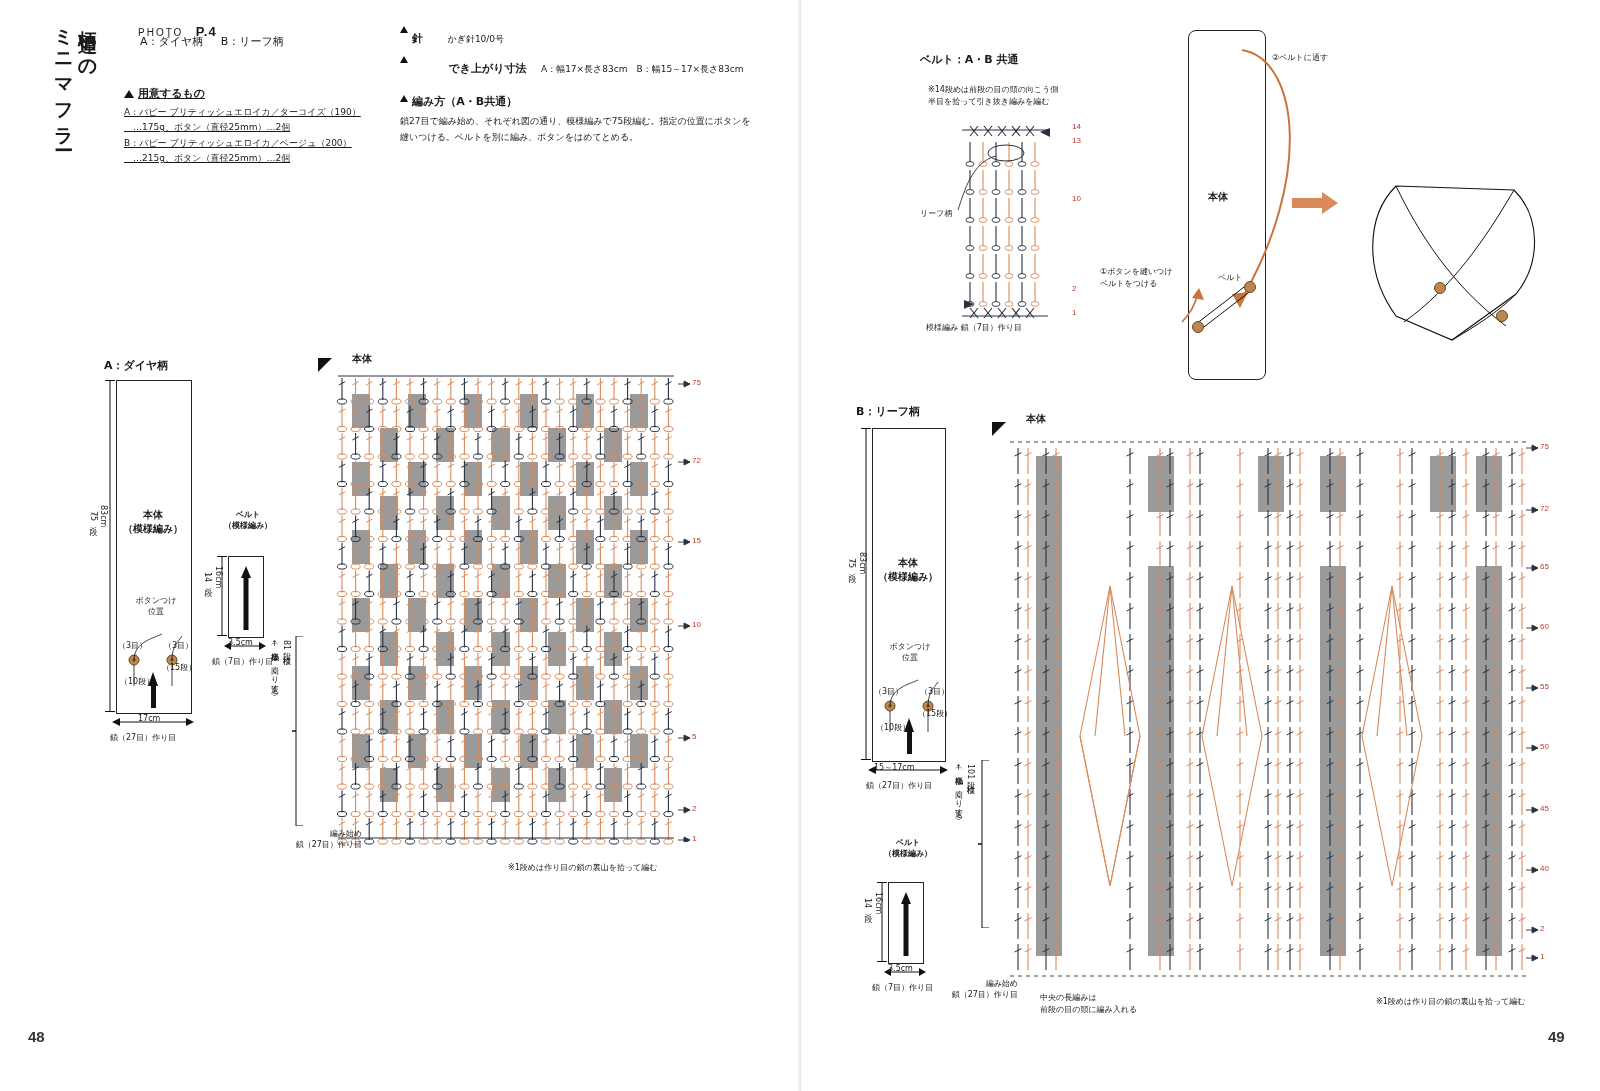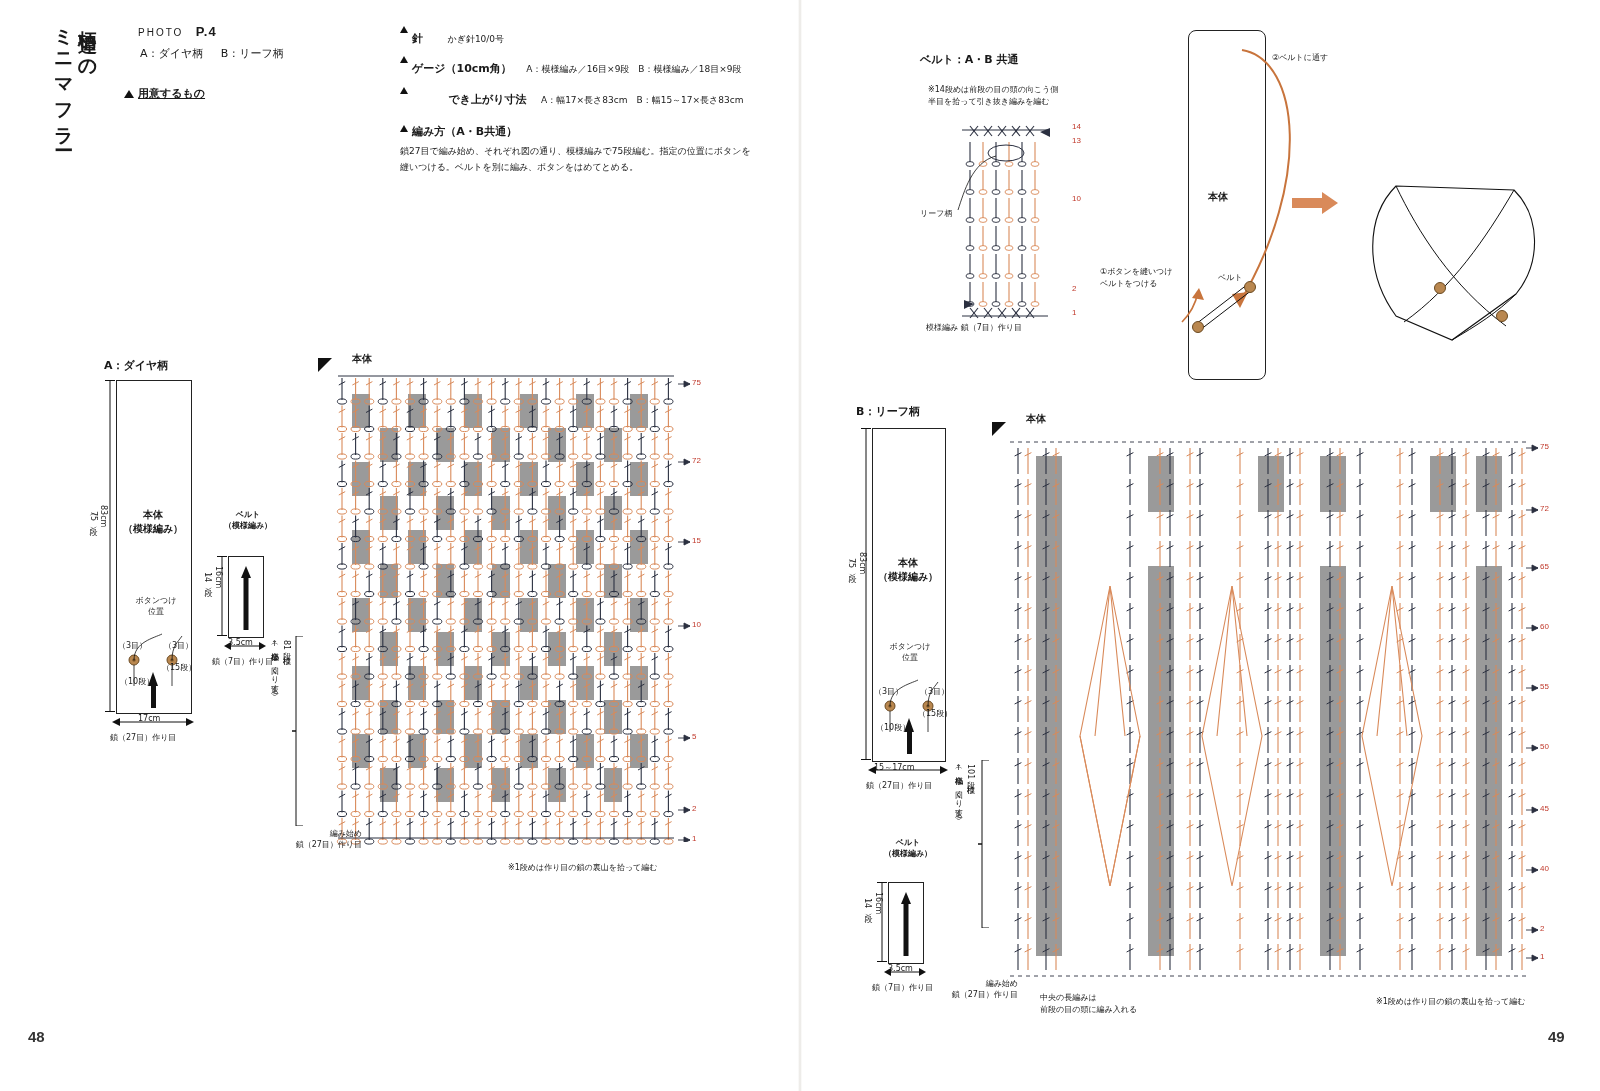--- a/index.html
+++ b/index.html
@@ -27,43 +27,44 @@
   <div class="spine"></div>
 
   <div class="abs v-title" style="left:52px;top:16px;height:200px;font-size:19px;line-height:1.25;white-space:pre;">柄違いの
 ミニマフラー</div>
 
   <div class="abs" style="left:138px;top:22px;">
     <span class="sm" style="letter-spacing:2px;">PHOTO</span>
     <span class="lg bold" style="margin-left:8px;letter-spacing:1px;">P.4</span>
   </div>
 
-  <div class="abs md jp" style="left:140px;top:45px;line-height:1.55;">
+  <div class="abs md jp" style="left:140px;top:33px;line-height:1.55;">
     <div style="display:inline-block;">A：ダイヤ柄</div>
     <div style="display:inline-block;margin-left:14px;">B：リーフ柄</div>
   </div>
 
   <div class="abs" style="left:124px;top:86px;width:260px;text-decoration:underline;">
     <div style="display:flex;align-items:center;">
       <span class="abs" style="left:0;width:0;height:0;border-left:5px solid transparent;border-right:5px solid transparent;border-bottom:8px solid #111;"></span>
       <span class="md bold jp" style="margin-left:14px;">用意するもの</span>
+    </div>
+    <div class="tiny jp" style="margin-top:4px;line-height:1.7;">
+      <div>A：パピー ブリティッシュエロイカ／ターコイズ（190）</div>
+      <div>　…175g、ボタン（直径25mm）…2個</div>
+      <div>B：パピー ブリティッシュエロイカ／ベージュ（200）</div>
+      <div>　…215g、ボタン（直径25mm）…2個</div>
     </div>
   </div>
 
   <div class="abs" style="left:400px;top:22px;width:380px;">
     <div style="position:relative;line-height:1.9;">
       <div style="position:relative;">
         <span class="abs" style="left:0;top:4px;width:0;height:0;border-left:4px solid transparent;border-right:4px solid transparent;border-bottom:7px solid #111;"></span>
         <span class="md bold jp" style="margin-left:12px;">針</span>
         <span class="tiny jp" style="margin-left:20px;">かぎ針10/0号</span>
-      </div>
-      <div style="position:relative;">
-        <span class="abs" style="left:0;top:4px;width:0;height:0;border-left:4px solid transparent;border-right:4px solid transparent;border-bottom:7px solid #111;"></span>
-        <span class="md bold jp" style="margin-left:12px;">ゲージ（10cm角）</span>
-        <span class="tiny jp" style="margin-left:10px;">A：模様編み／16目×9段　B：模様編み／18目×9段</span>
       </div>
       <div style="position:relative;text-align:center;">
         <span class="abs" style="left:0;top:4px;width:0;height:0;border-left:4px solid transparent;border-right:4px solid transparent;border-bottom:7px solid #111;"></span>
         <span class="md bold jp" style="margin-left:12px;">でき上がり寸法</span>
         <span class="tiny jp" style="margin-left:10px;">A：幅17×長さ83cm　B：幅15～17×長さ83cm</span>
       </div>
     </div>
     <div style="position:relative;margin-top:8px;">
       <span class="abs" style="left:0;top:4px;width:0;height:0;border-left:4px solid transparent;border-right:4px solid transparent;border-bottom:7px solid #111;"></span>
       <span class="md bold jp" style="margin-left:12px;">編み方（A・B共通）</span>

